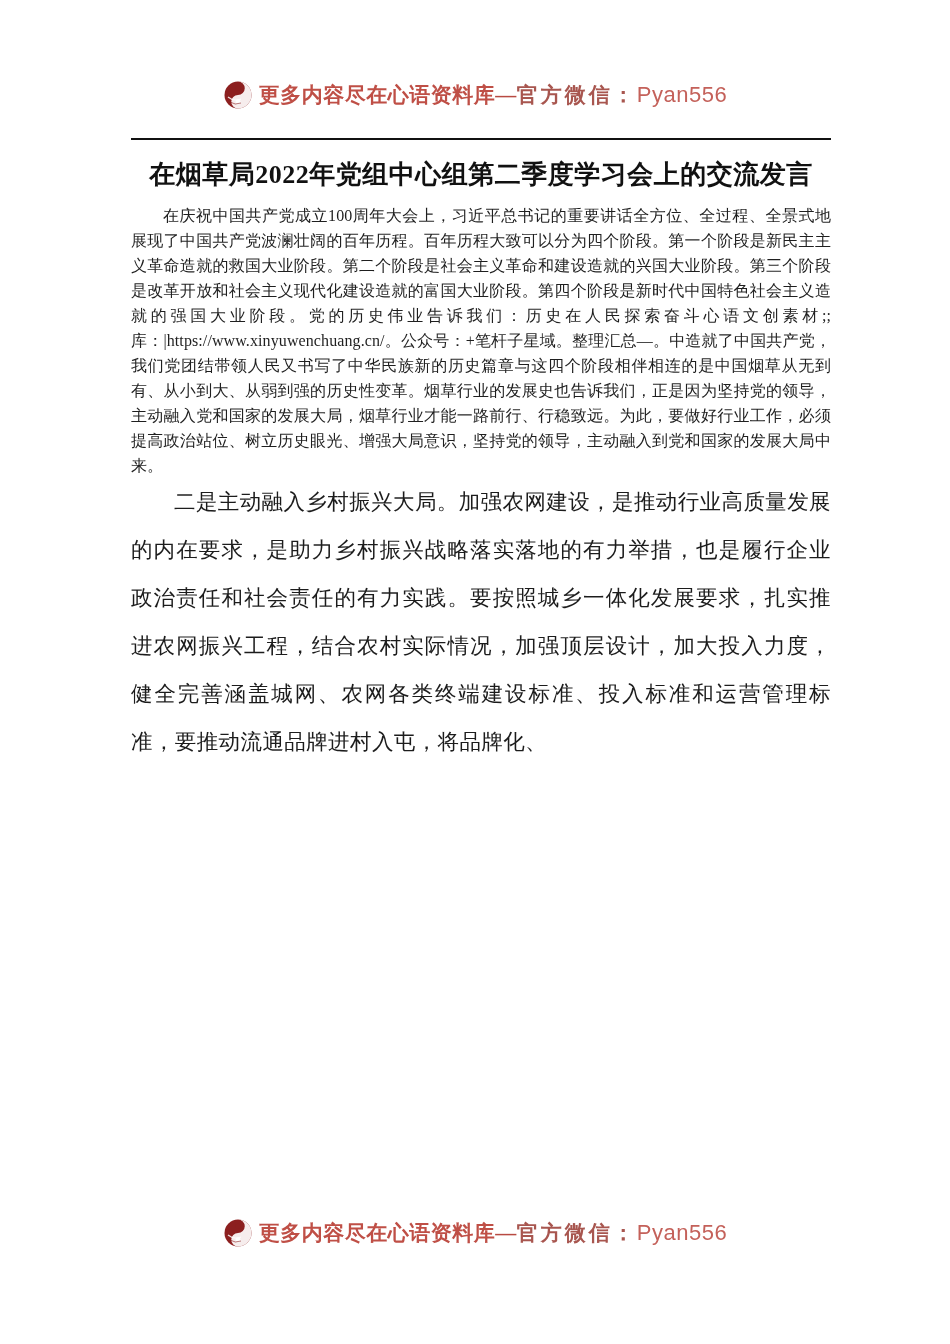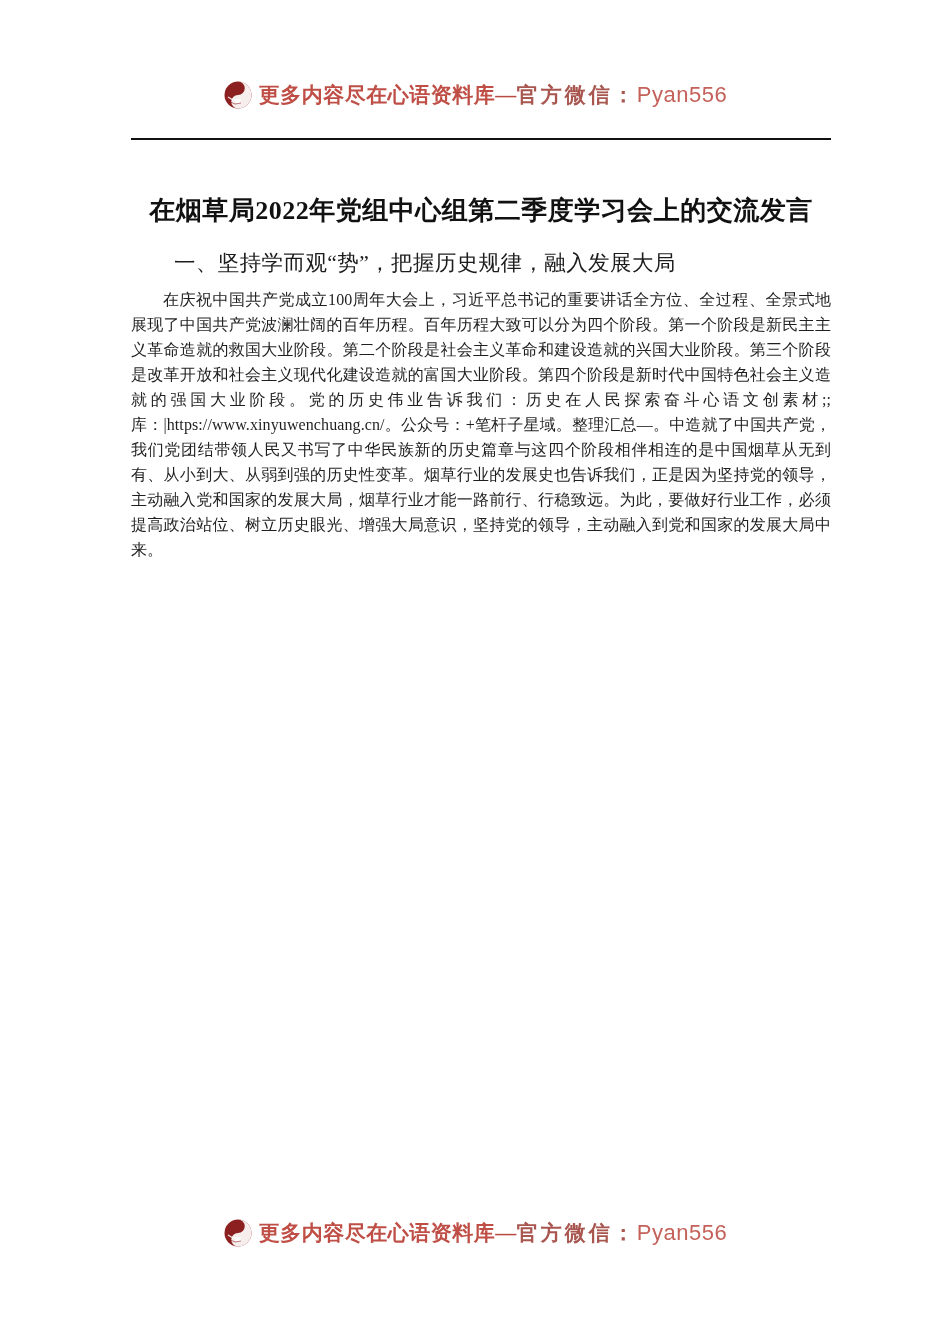--- a/index.html
+++ b/index.html
@@ -72,21 +72,20 @@
     height: 0;
     border-top: 2px solid #111111;
   }
 
   
   .content {
     position: absolute;
     left: 131px;
     top: 155px;
     width: 700px;
-    margin-top: 36px;
   }
 
   .doc-title {
     font-family: "Liberation Serif", "DejaVu Serif", serif;
     font-weight: bold;
     font-size: 26px;
     line-height: 40px;
     text-align: center;
     letter-spacing: 0.5px;
     margin: 0 0 8px 0;
@@ -143,25 +142,25 @@
     <span class="wm-text"><span class="wm-red">更多内容尽在心语资料库</span><span class="wm-dash">—</span><span class="wm-gray wm-spaced">官方微信：</span><span class="wm-id">Pyan556</span></span>
   </div>
 
   <div class="header-rule"></div>
 
   <div class="content">
 
     <h1 class="doc-title">在烟草局2022年党组中心组第二季度学习会上的交流发言</h1>
 
 
-    <p class="h-section">一、坚持学而观“势”，把握历史规律，融入发展大局</p>
 
     <p class="p-small">在庆祝中国共产党成立100周年大会上，习近平总书记的重要讲话全方位、全过程、全景式地展现了中国共产党波澜壮阔的百年历程。百年历程大致可以分为四个阶段。第一个阶段是新民主主义革命造就的救国大业阶段。第二个阶段是社会主义革命和建设造就的兴国大业阶段。第三个阶段是改革开放和社会主义现代化建设造就的富国大业阶段。第四个阶段是新时代中国特色社会主义造就的强国大业阶段。党的历史伟业告诉我们：历史在人民探索奋斗心语文创素材;;库：|https://www.xinyuwenchuang.cn/。公众号：+笔杆子星域。整理汇总—。中造就了中国共产党，我们党团结带领人民又书写了中华民族新的历史篇章与这四个阶段相伴相连的是中国烟草从无到有、从小到大、从弱到强的历史性变革。烟草行业的发展史也告诉我们，正是因为坚持党的领导，主动融入党和国家的发展大局，烟草行业才能一路前行、行稳致远。为此，要做好行业工作，必须提高政治站位、树立历史眼光、增强大局意识，坚持党的领导，主动融入到党和国家的发展大局中来。</p>
 
 
+    <p class="p-large">二是主动融入乡村振兴大局。加强农网建设，是推动行业高质量发展的内在要求，是助力乡村振兴战略落实落地的有力举措，也是履行企业政治责任和社会责任的有力实践。要按照城乡一体化发展要求，扎实推进农网振兴工程，结合农村实际情况，加强顶层设计，加大投入力度，健全完善涵盖城网、农网各类终端建设标准、投入标准和运营管理标准，要推动流通品牌进村入屯，将品牌化、</p>
 
   </div>
 
   <div class="watermark bottom">
     <span class="wm-logo">
       <svg viewBox="0 0 60 60" xmlns="http://www.w3.org/2000/svg">
         <circle cx="30" cy="30" r="27" fill="#8c1f1f"></circle>
         <path d="M30 3 a27 27 0 0 1 0 54 a13.5 13.5 0 0 1 0 -27 a13.5 13.5 0 0 0 0 -27 z" fill="#ffffff" opacity="0.92"></path>
         <circle cx="30" cy="16.5" r="5" fill="#8c1f1f"></circle>
         <circle cx="30" cy="43.5" r="5" fill="#ffffff"></circle>

